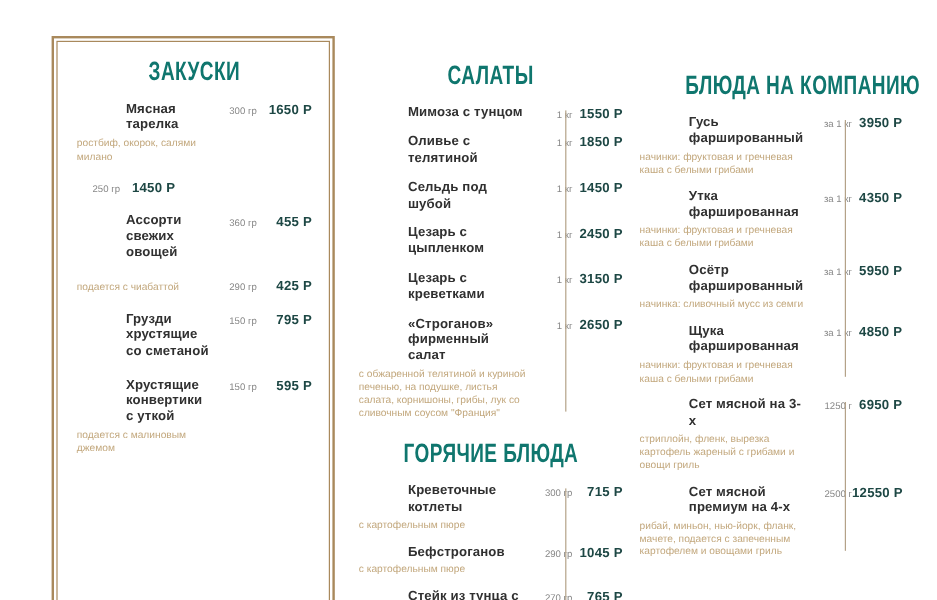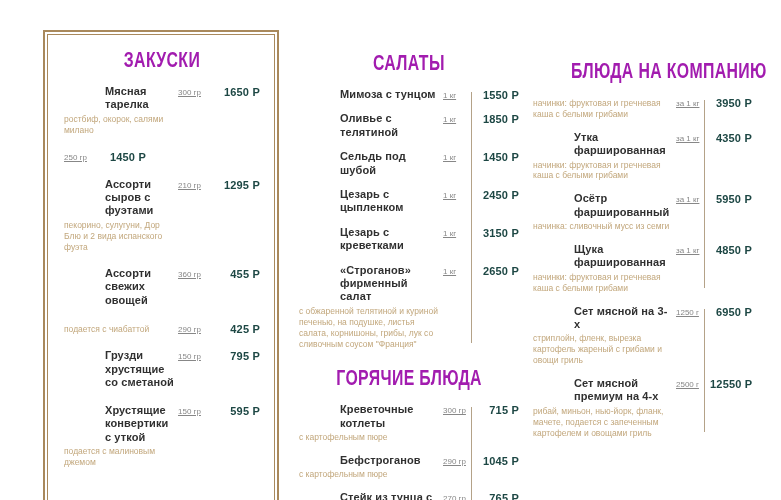--- a/index.html
+++ b/index.html
@@ -14,37 +14,37 @@
     position:absolute; left:43px; top:30px; width:236px; height:485px;
     border:2px solid #a9895c; padding:2px; box-sizing:border-box;
   }
   .frame-inner {
     border:1px solid #a9895c; height:100%; box-sizing:border-box;
     padding:14px 14px 0 16px;
   }
 
   
   .sec-title {
-    text-align:center; color:#a21caf; margin:0 0 14px 0;
+    text-align:center; color:#0f766e; margin:0 0 14px 0;
     font-size:22px; font-weight:700; line-height:1;
   }
   .sec-title > span { display:inline-block; transform:scaleX(0.72); transform-origin:center; letter-spacing:0.5px; white-space:nowrap; }
 
   
   .col-middle { position:absolute; left:299px; top:52px; width:220px; }
   .col-right  { position:absolute; left:533px; top:60px; width:219px; }
 
   
   .group { position:relative; }
   .vline { position:absolute; width:1px; background:#b4a288; top:4px; bottom:6px; right:47px; }
   .row { display:flex; align-items:flex-start; margin-bottom:11px; }
   .row-main { flex:1; padding-right:4px; }
   .nm { font-size:11px; font-weight:700; color:#303030; line-height:1.22; letter-spacing:0.1px;padding-left:41px; }
   .ds { font-size:8.5px; color:#c2a77c; line-height:1.28; margin-top:2px; }
-  .wt { font-size:8px; color:#878787; white-space:nowrap; width:34px; padding-top:3px;text-decoration:underline; }
+  .wt { font-size:8px; color:#878787; white-space:nowrap; text-align:right; width:34px; padding-top:3px; }
   .pr { font-size:11px; font-weight:700; color:#1d4744; white-space:nowrap; text-align:right; width:42px; padding-top:1px; letter-spacing:0.2px; }
 
   
   .zakuski .row { margin-bottom:14.5px; }
   .zakuski .wt { width:36px; }
   .zakuski .pr { width:46px; }
 
   .mid-title2 { margin-top:18px; margin-bottom:14px; }
   .set-group { margin-top:4px; }
 </style>
@@ -64,28 +64,20 @@
     </div>
     <div class="wt">300 гр</div>
     <div class="pr">1650 Р</div>
   </div>
           <div class="row">
     <div class="wt">250 гр</div>
     <div class="pr">1450 Р</div>
   </div>
           <div class="row">
     <div class="row-main">
-      <div class="nm">Ассорти сыров с фуэтами</div>
-      <div class="ds">пекорино, сулугуни, Дор Блю и 2 вида испанского фуэта</div>
-    </div>
-    <div class="wt">210 гр</div>
-    <div class="pr">1295 Р</div>
-  </div>
-          <div class="row">
-    <div class="row-main">
       <div class="nm">Ассорти свежих овощей</div>
     </div>
     <div class="wt">360 гр</div>
     <div class="pr">455 Р</div>
   </div>
           <div class="row">
     <div class="row-main">
       <div class="ds">подается с чиабаттой</div>
     </div>
     <div class="wt">290 гр</div>
@@ -209,20 +201,21 @@
   </div>
       </div>
   </div>
 
   <div class="col-right">
     <h2 class="sec-title"><span>БЛЮДА НА КОМПАНИЮ</span></h2>
     <div class="group">
       <span class="vline"></span>
     <div class="row">
     <div class="row-main">
+      <div class="nm">Гусь фаршированный</div>
       <div class="ds">начинки: фруктовая и гречневая каша с белыми грибами</div>
     </div>
     <div class="wt">за 1 кг</div>
     <div class="pr">3950 Р</div>
   </div>
         <div class="row">
     <div class="row-main">
       <div class="nm">Утка фаршированная</div>
       <div class="ds">начинки: фруктовая и гречневая каша с белыми грибами</div>
     </div>

